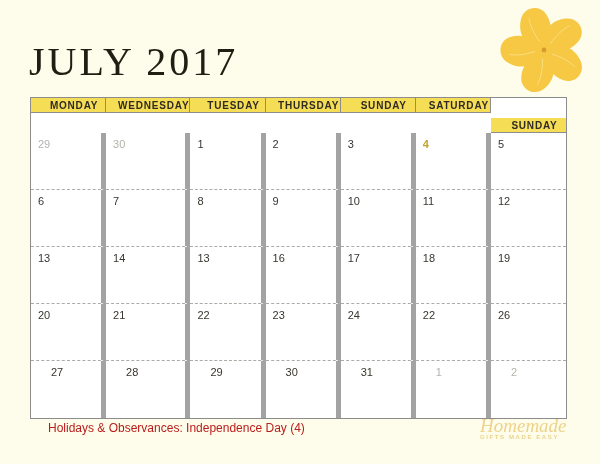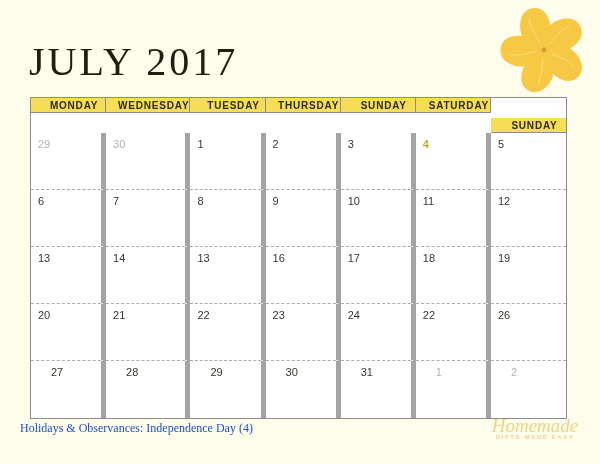--- a/index.html
+++ b/index.html
@@ -60,32 +60,31 @@
     padding: 5px 0 0 7px;
     font-size: 11px;
     color: var(--day-text, #38352E);
   }
   .day-cell:nth-child(7n+7) { border-right: none; }
   .day-cell:nth-last-child(-n+7) { border-bottom: none; padding-left: 20px; }
   .day-cell.outside { color: var(--muted-text, #B4B2AC); }
   .day-cell.holiday { color: var(--holiday-text, #C2A42D); font-weight: bold; }
   .footer-holidays {
     position: absolute;
-    left: 20px;
+    left: 48px;
     top: 421px;
     font-size: 12px;
-    color: #1d4ed8;
-    font-family: Liberation Serif, serif;
+    color: #b91c1c;
   }
   .logo {
     position: absolute;
     right: 10px;
     top: 416px;
     width: 110px;
-    text-align: center;
+    text-align: left;
     color: var(--logo-gold, #EDD38B);
   }
   .logo-name {
     font-family: "Liberation Serif", serif;
     font-style: italic;
     font-size: 19px;
     line-height: 20px;
   }
   .logo-tagline {
     font-size: 6px;

